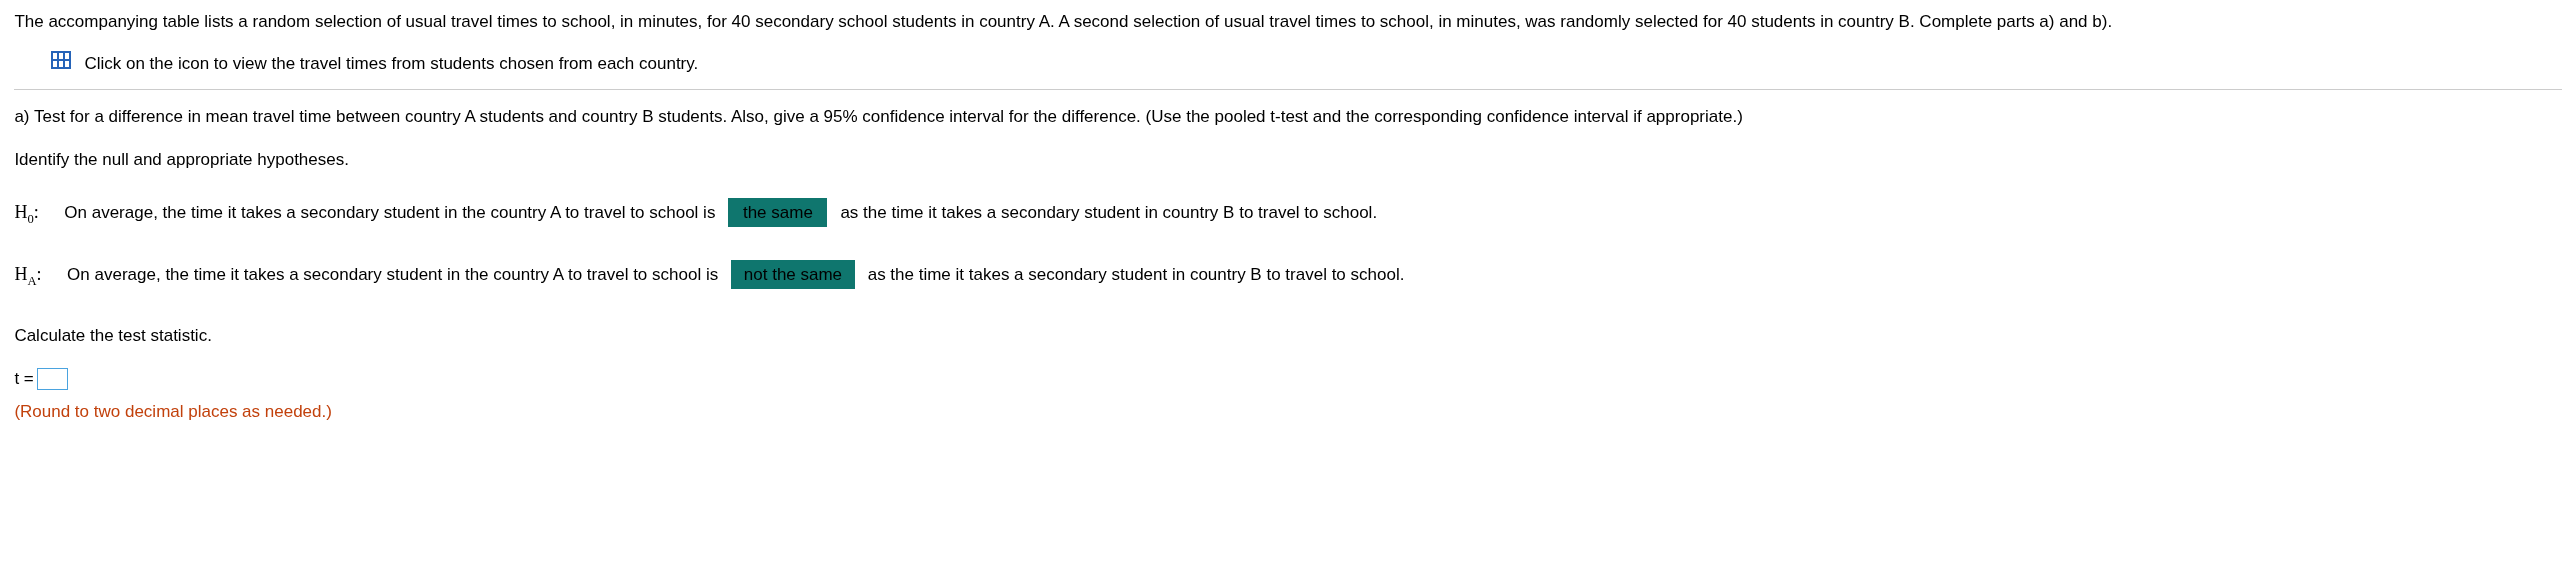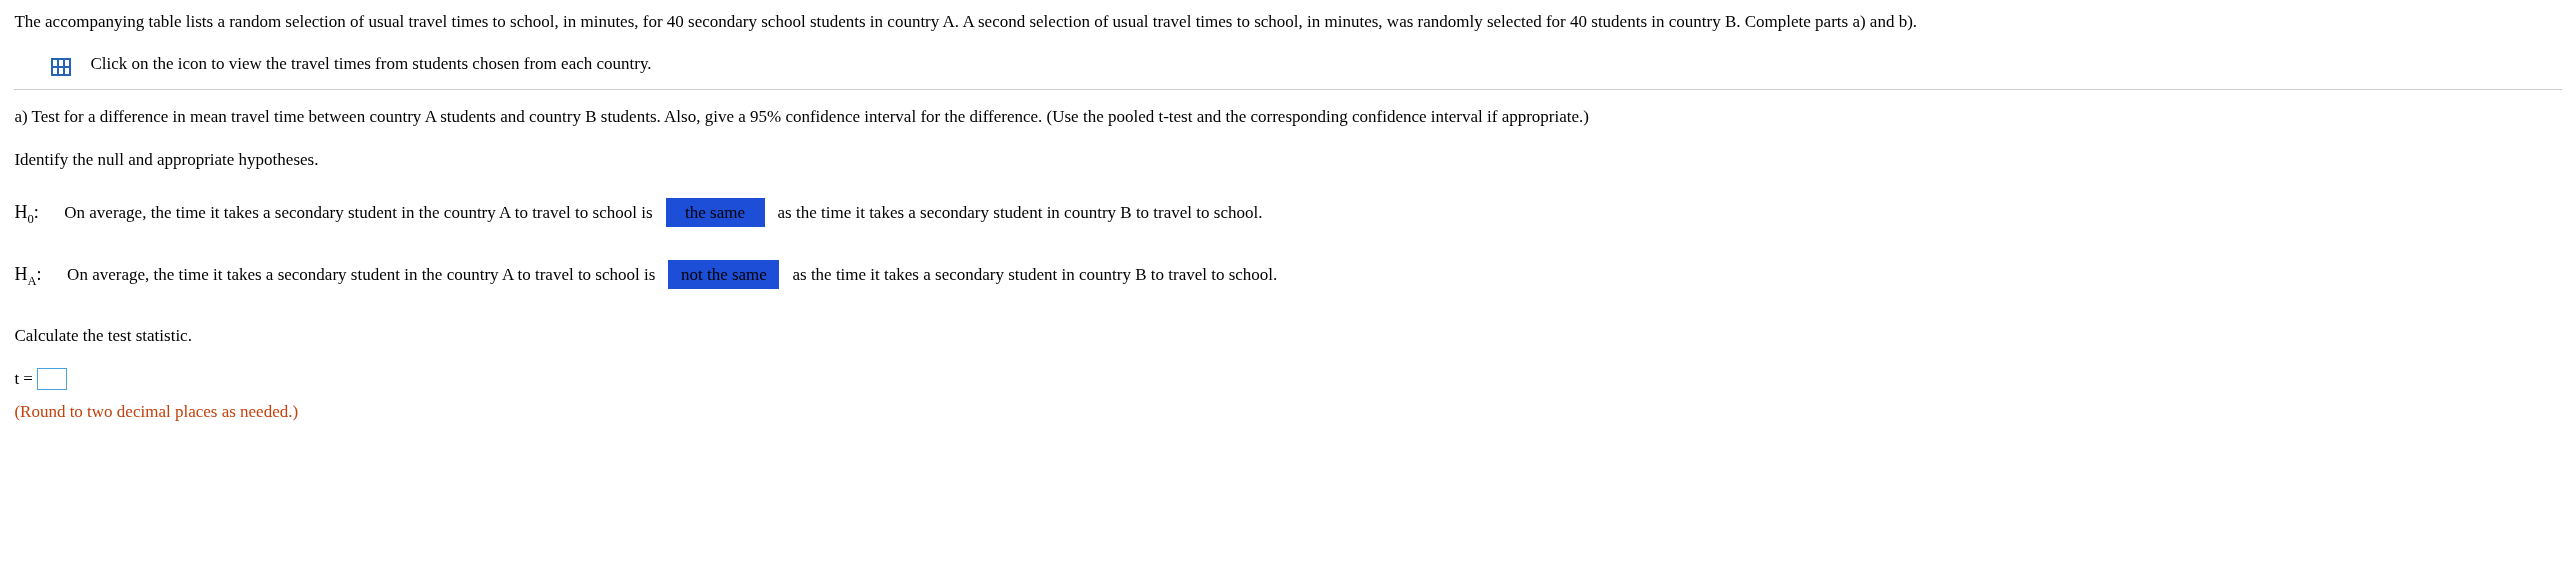--- a/index.html
+++ b/index.html
@@ -1,35 +1,34 @@
 <!DOCTYPE html>
 <html style="font-size:14.4px"><head>
   <meta charset="utf-8">
   <style>
     * {
       box-sizing: border-box;
       margin: 0;
       padding: 0;
-      font-family: Liberation Serif, serif;
     }
     body {
       font-family: Arial, Helvetica, sans-serif;
       font-size: 17px;
       color: #000;
       background: #fff;
       padding: 9px 14.4px;
       line-height: 1.5;
     }
     .intro {
       margin-bottom: 16px;
     }
     .data-link-row {
       display: flex;
-      align-items: flex-end;
-      gap: 19px;
+      align-items: flex-start;
+      gap: 13px;
       margin-bottom: 12.6px;
       padding-left: 37px;
     }
     .table-icon {
       width: 20px;
       height: 18px;
       border: 1.8px solid #2563b8;
       display: grid;
       grid-template-columns: 1fr 1fr 1fr;
       grid-template-rows: 1fr 1fr;
@@ -60,21 +59,21 @@
       font-family: "Times New Roman", serif;
       font-size: 18px;
       margin-right: 12.6px;
       white-space: nowrap;
     }
     .hyp-label sub {
       font-size: 12.6px;
       vertical-align: sub;
     }
     .dropdown-selected {
-      background: #1d4ed8;
+      background: #0f766e;
       padding: 1.8px 12.6px;
       display: inline-block;
       min-width: 99px;
       text-align: center;
     }
     .calc-row {
       margin-bottom: 18px;
     }
     .t-row {
       display: flex;

